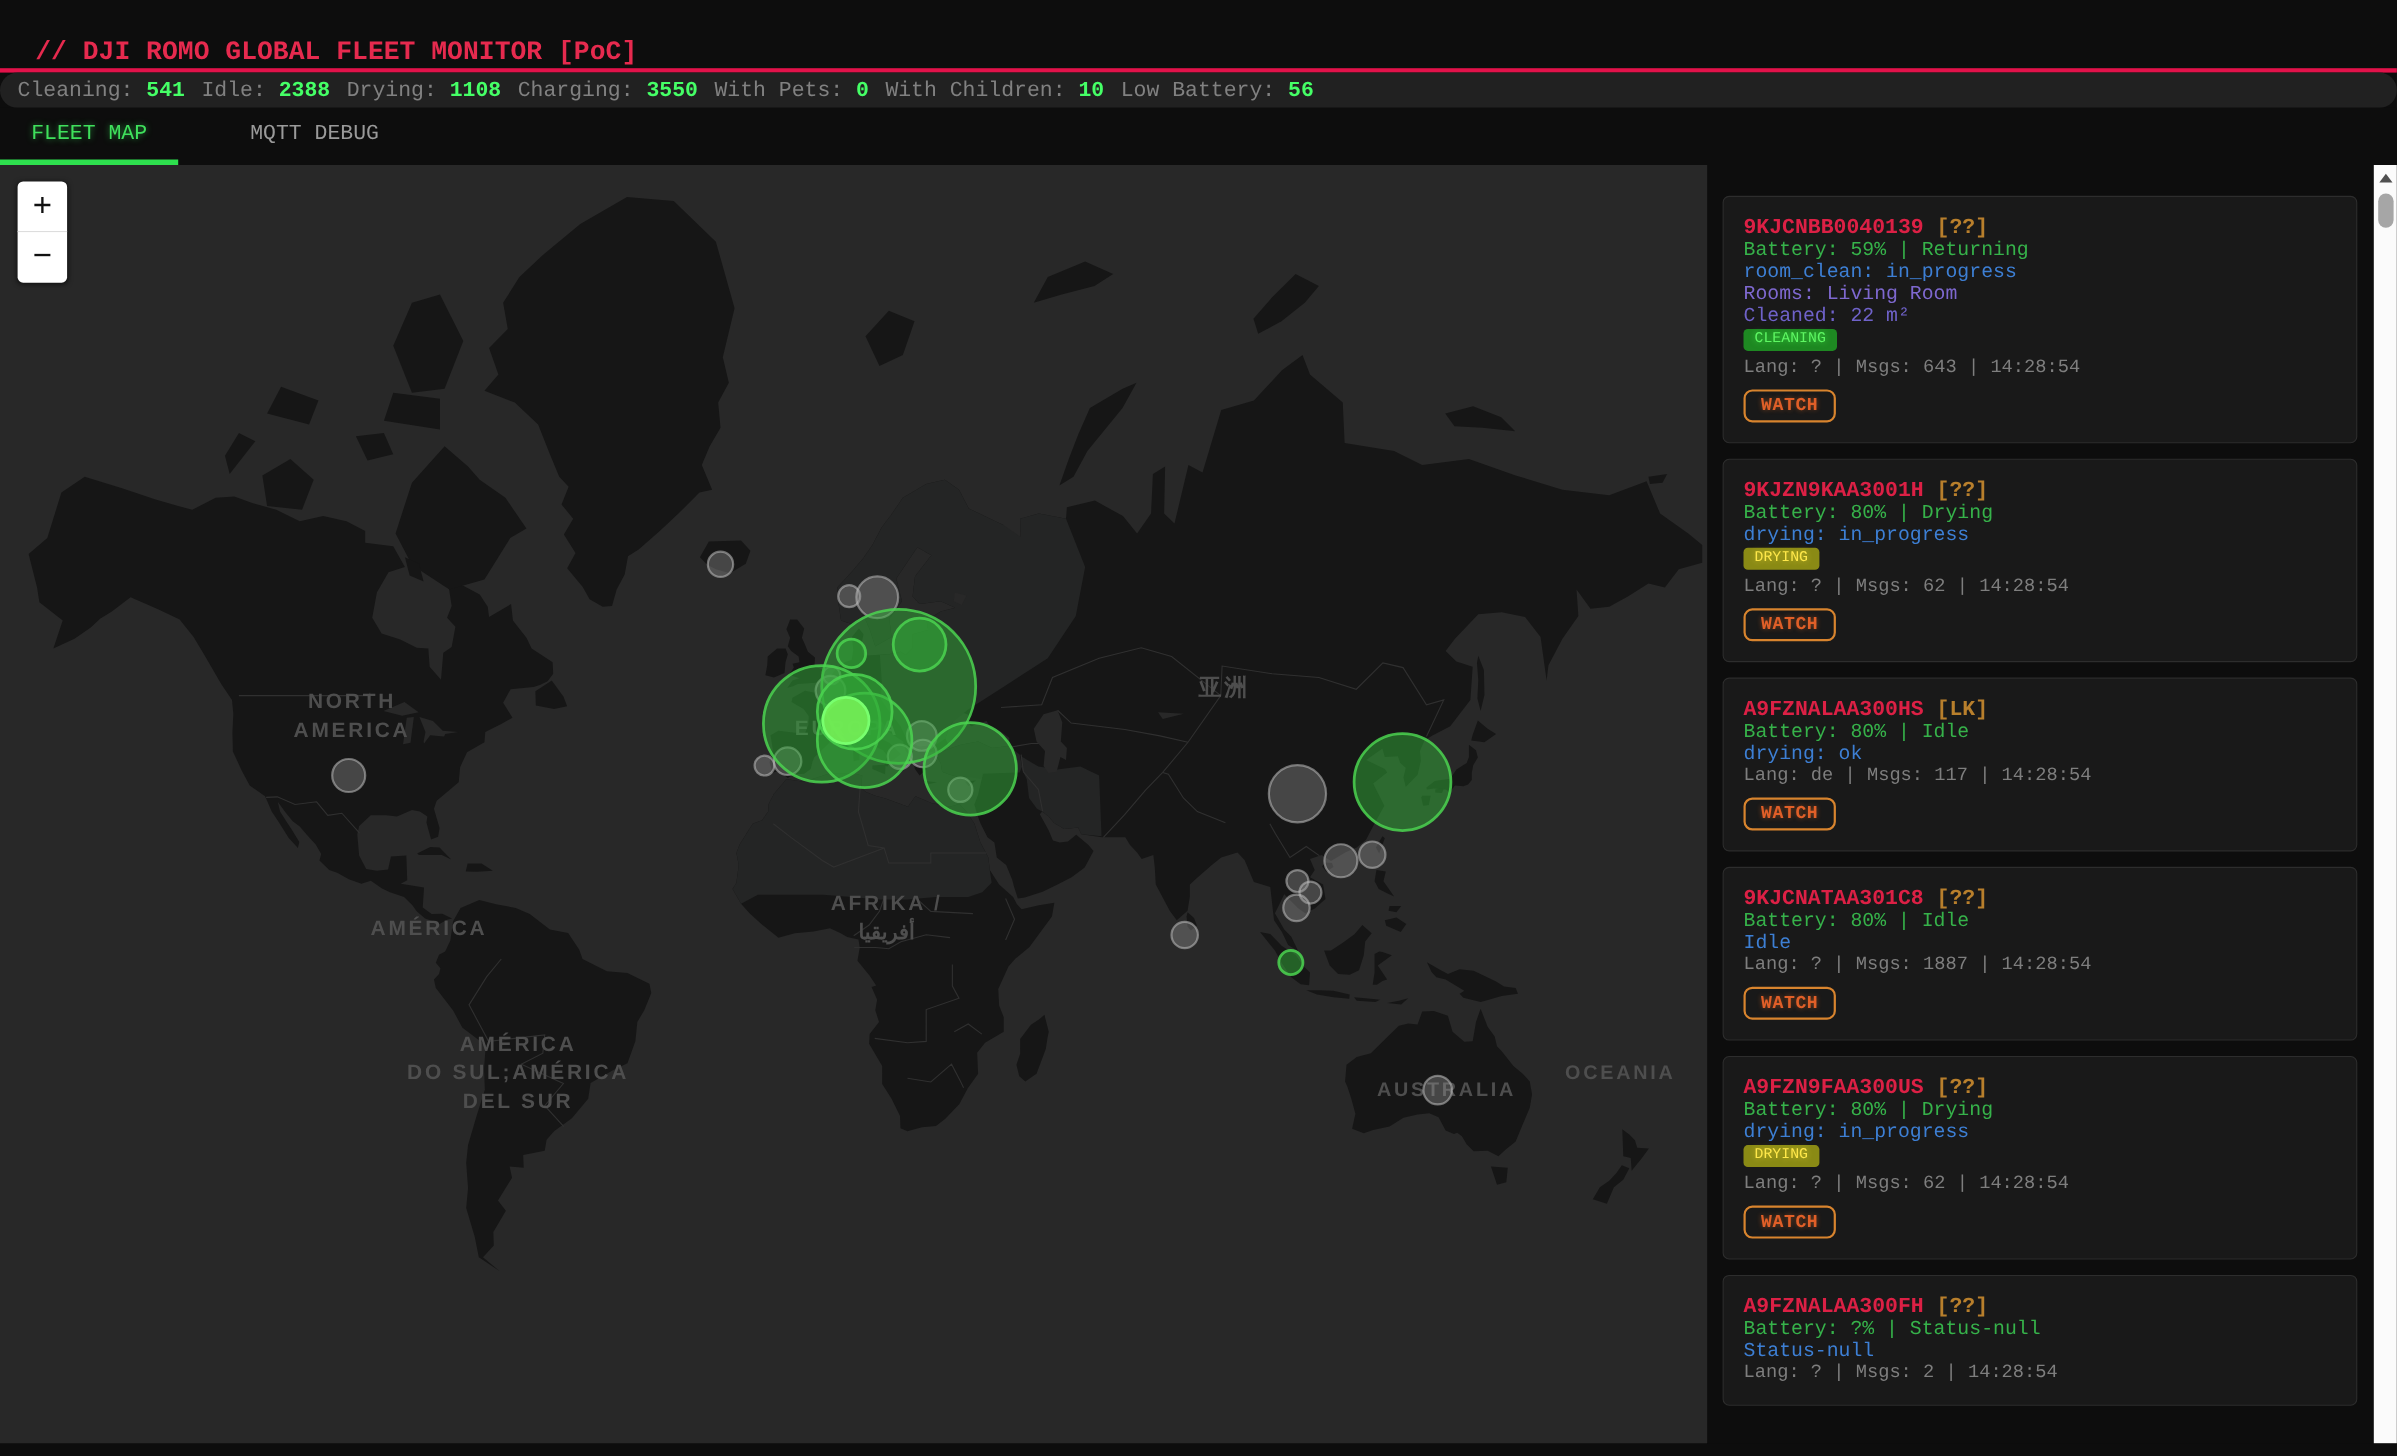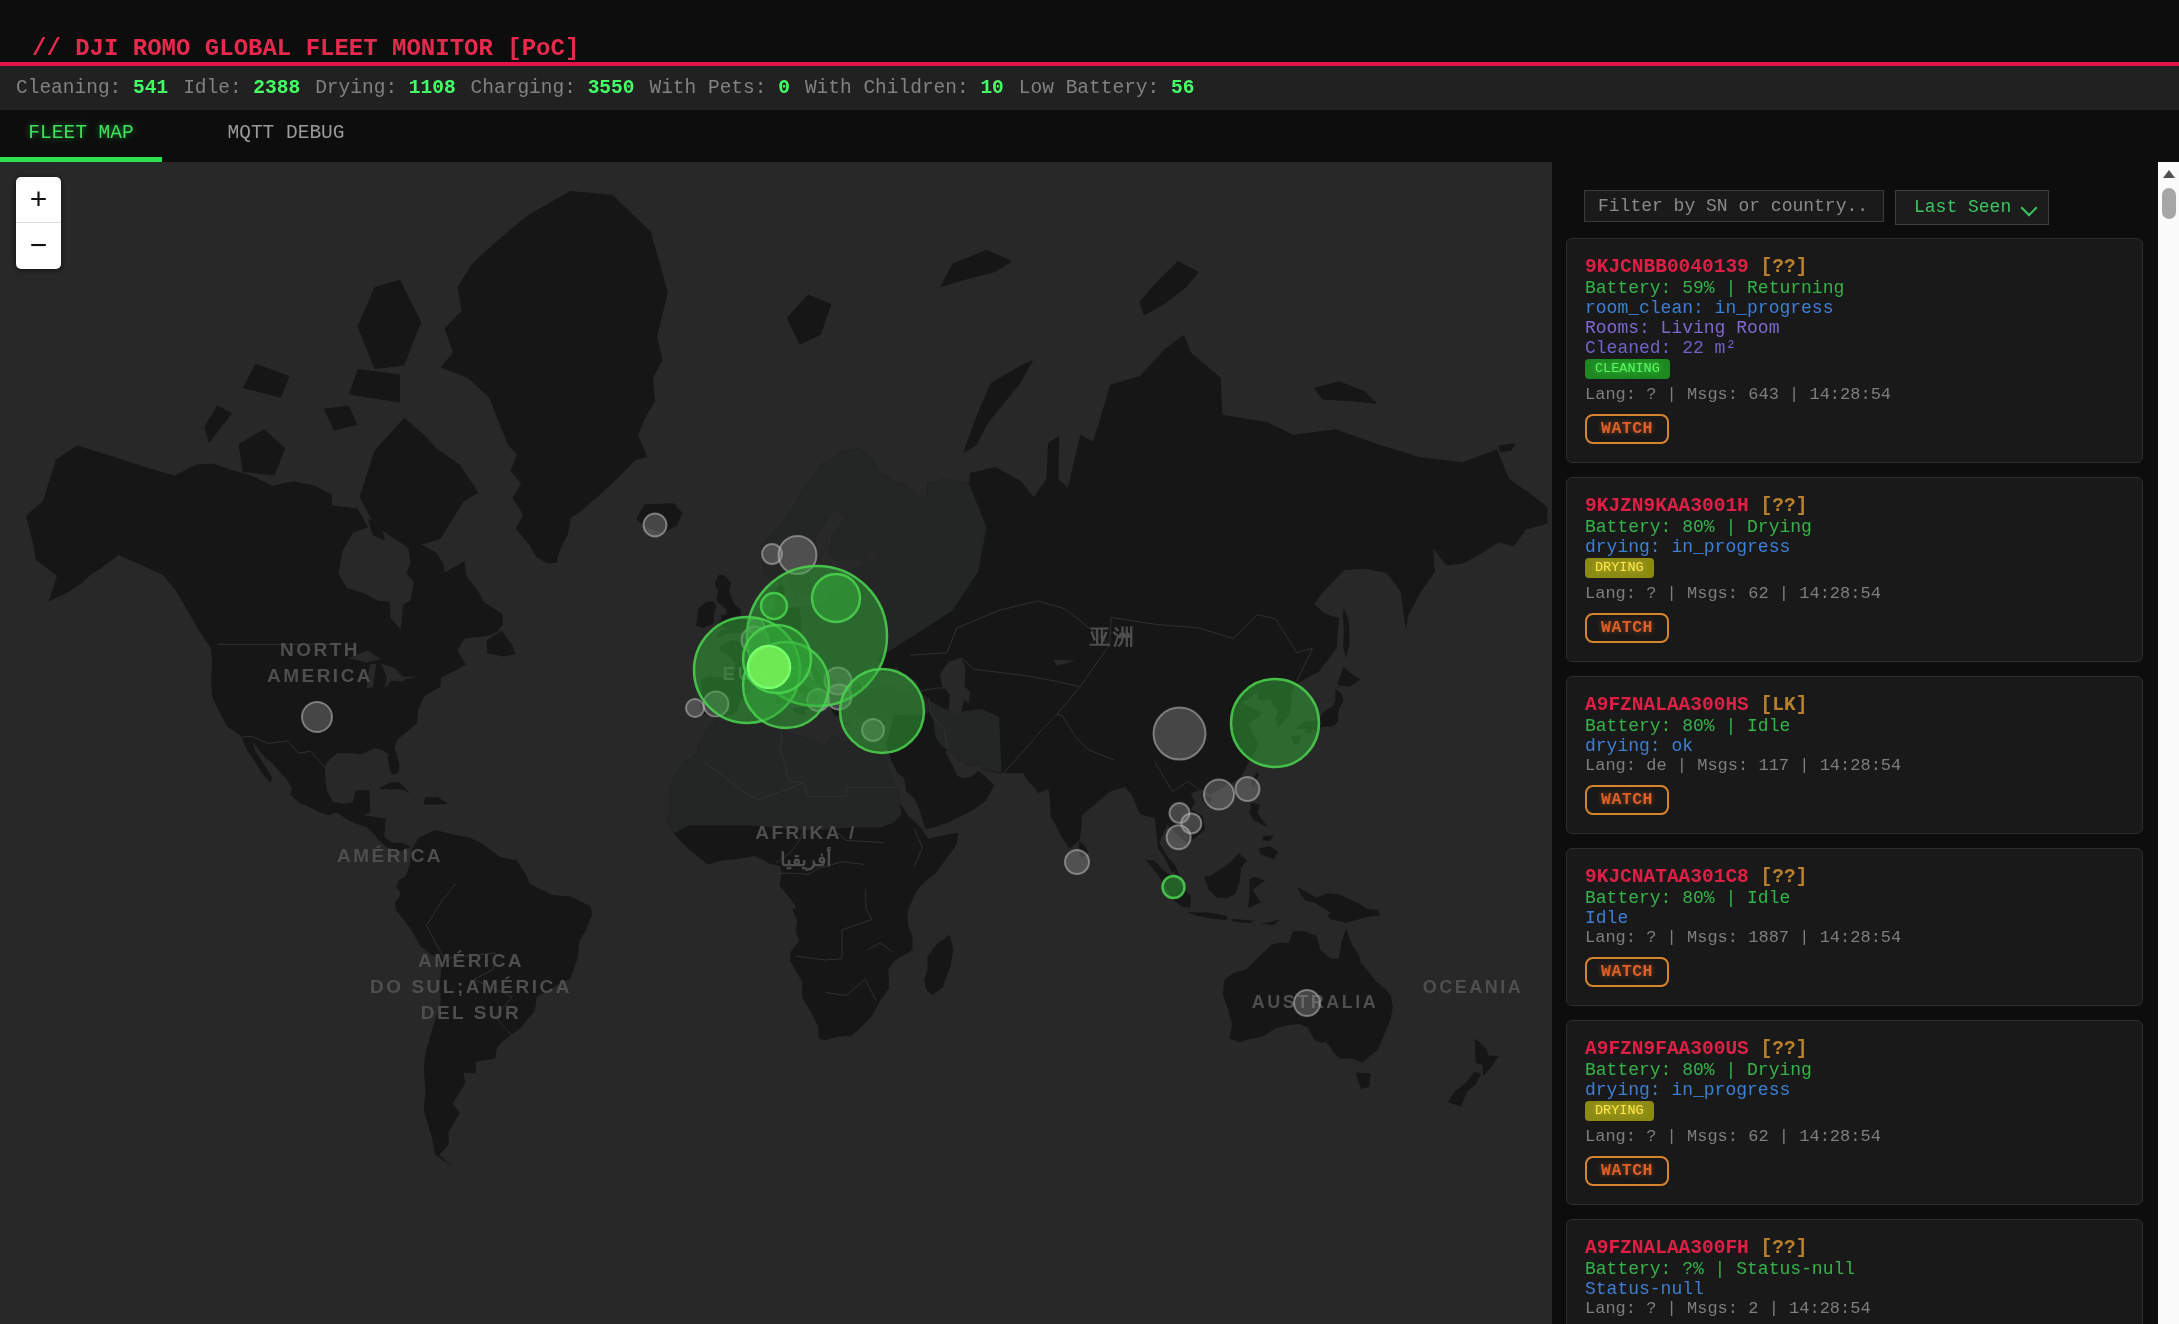--- a/index.html
+++ b/index.html
@@ -1,20 +1,20 @@
 <!DOCTYPE html>
 <html><head><meta charset="utf-8"><title>DJI ROMO GLOBAL FLEET MONITOR</title>
 <style>
 * { margin:0; padding:0; box-sizing:border-box; }
 body { width:2179px; height:1324px; overflow:hidden; background:#0d0d0d; font-family:"Liberation Mono",monospace; }
 .hdr { height:66px; background:#0d0d0d; border-bottom:4px solid #e2124a; display:flex; align-items:flex-end; justify-content:space-between; padding:0 30px 0 32px; }
 .title { color:#e62a4e; font-size:24px; font-weight:bold; }
 .hstats { color:#9a9a9a; font-size:19.3px; }
 .hstats b { color:#41e860; font-weight:bold; }
-.stats { height:44px; background:#212121; display:flex; align-items:center; padding-left:16px; font-size:19.5px; color:#818181; }
+.stats { height:32px; background:#212121; display:flex; align-items:center; padding-left:16px; font-size:19.5px; color:#818181;border-radius:19px; }
 .stats span { margin-right:15px; white-space:pre; }
 .stats b { color:#45ff66; font-weight:bold; }
 .tabs { height:52px; background:#0d0d0d; display:flex; font-size:19.5px;gap:34px; }
 .tab { width:162px; text-align:center; line-height:47px; color:#9a9a9a; }
 .tab.act { color:#3fe05c; text-shadow:0 0 6px rgba(60,255,100,.5); border-bottom:5px solid #2ee04e; }
 .tab.t2 { width:180px; }
 .main { display:flex; height:1162px; }
 .map { width:1552px; height:1162px; position:relative; background:#282828; flex:none; }
 .zoomctl { position:absolute; left:16px; top:15px; width:45px; height:92px; background:#fff; border-radius:5px; box-shadow:0 1px 5px rgba(0,0,0,.65); z-index:5; }
 .zoomctl .zb { height:46px; text-align:center; font-family:"Liberation Sans",sans-serif; font-size:30px; color:#111; line-height:44px; }
@@ -170,24 +170,20 @@
         <circle cx="769" cy="505" r="21" fill="rgba(125,248,90,0.82)" stroke="rgba(120,255,110,1)" stroke-width="2.5"></circle>
         <circle cx="1275" cy="561" r="44" fill="rgba(50,172,55,0.5)" stroke="rgba(75,212,80,0.85)" stroke-width="2.5"></circle>
         <circle cx="1173.5" cy="725" r="11" fill="rgba(50,172,55,0.5)" stroke="rgba(75,212,80,0.85)" stroke-width="2.5"></circle>
 </svg>
       <div class="zoomctl">
         <div class="zb">+</div>
         <div class="zb">−</div>
       </div>
     </div>
 <div class="side">
-      <div class="frow">
-        <div class="finput">Filter by SN or country..</div>
-        <div class="fsel">Last Seen</div>
-      </div>
 <div class="card"><div class="sn">9KJCNBB0040139 <span class="tag">[??]</span></div><div class="ln g">Battery: 59% | Returning</div><div class="ln b">room_clean: in_progress</div><div class="ln v">Rooms: Living Room</div><div class="ln v2">Cleaned: 22 m²</div><div class="badge c">CLEANING</div><div class="ln gr">Lang: ? | Msgs: 643 | 14:28:54</div><div class="watch">WATCH</div></div>
       <div class="card"><div class="sn">9KJZN9KAA3001H <span class="tag">[??]</span></div><div class="ln g">Battery: 80% | Drying</div><div class="ln b">drying: in_progress</div><div class="badge d">DRYING</div><div class="ln gr">Lang: ? | Msgs: 62 | 14:28:54</div><div class="watch">WATCH</div></div>
       <div class="card"><div class="sn">A9FZNALAA300HS <span class="tag">[LK]</span></div><div class="ln g">Battery: 80% | Idle</div><div class="ln b">drying: ok</div><div class="ln gr">Lang: de | Msgs: 117 | 14:28:54</div><div class="watch">WATCH</div></div>
       <div class="card"><div class="sn">9KJCNATAA301C8 <span class="tag">[??]</span></div><div class="ln g">Battery: 80% | Idle</div><div class="ln b">Idle</div><div class="ln gr">Lang: ? | Msgs: 1887 | 14:28:54</div><div class="watch">WATCH</div></div>
       <div class="card"><div class="sn">A9FZN9FAA300US <span class="tag">[??]</span></div><div class="ln g">Battery: 80% | Drying</div><div class="ln b">drying: in_progress</div><div class="badge d">DRYING</div><div class="ln gr">Lang: ? | Msgs: 62 | 14:28:54</div><div class="watch">WATCH</div></div>
       <div class="card">
         <div class="sn">A9FZNALAA300FH <span class="tag">[??]</span></div>
         <div class="ln g">Battery: ?% | Status-null</div>
         <div class="ln b">Status-null</div>
         <div class="ln gr">Lang: ? | Msgs: 2 | 14:28:54</div>

